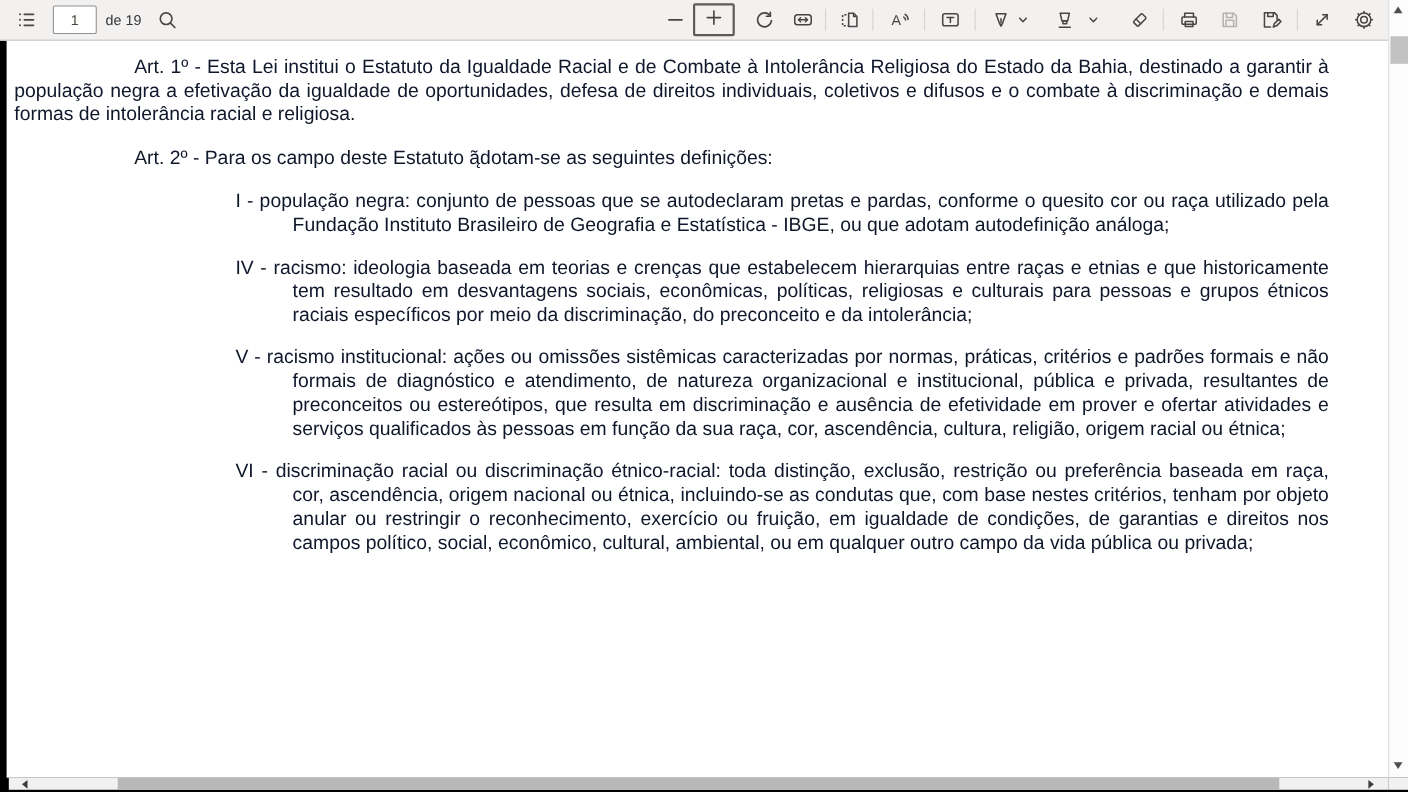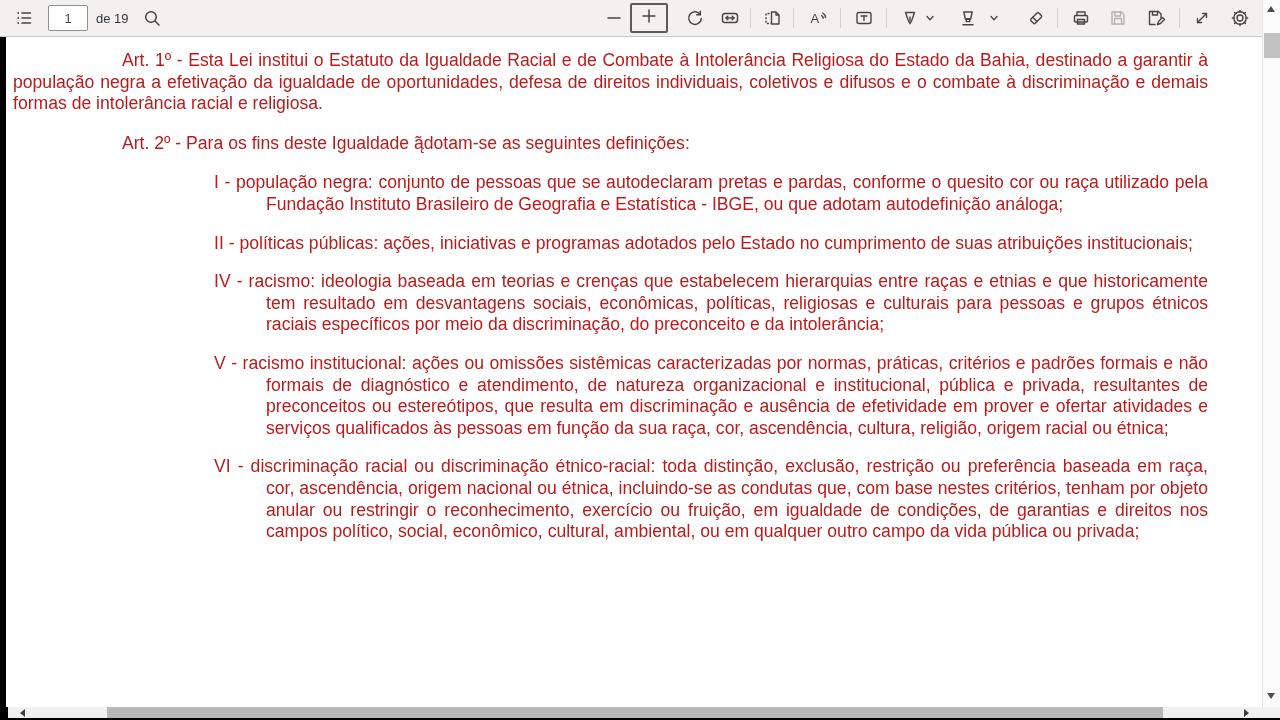--- a/index.html
+++ b/index.html
@@ -40,21 +40,21 @@
   }
   .plus-frame{
     position:absolute;left:630px;top:3px;width:38px;height:30px;
     box-sizing:border-box;border:2px solid #5c5b5a;border-radius:2px;
     display:flex;align-items:center;justify-content:center;cursor:pointer;
   }
   
   .page{
     position:absolute;left:6px;top:37px;width:1256px;height:670px;
     background:#ffffff;overflow:hidden;
-    color:#b91c1c;
+    color:#0f172a;
     font-size:17.6px;line-height:21.6px;
     text-align:justify;
   }
   .page-inner{padding:13px 54px 0 7px;}
   p.art{margin:0 0 18px 0;text-indent:109px;}
   p.item{margin:12px 0 17px 0;padding-left:253px;text-indent:-52px;}
   p.item.cutoff{margin:0;text-align-last:justify;}
   
   .vscroll{
     position:absolute;left:1262px;top:0;width:18px;height:707px;
@@ -304,23 +304,22 @@
         <line x1="4.6" y1="15.4" x2="5.7" y2="14.3"></line>
         <line x1="14.3" y1="5.7" x2="15.4" y2="4.6"></line>
       </svg>
     </span>
   </div>
 </div>
 
 <div class="page">
   <div class="page-inner">
     <p class="art">Art. 1º - Esta Lei institui o Estatuto da Igualdade Racial e de Combate à Intolerância Religiosa do Estado da Bahia, destinado a garantir à população negra a efetivação da igualdade de oportunidades, defesa de direitos individuais, coletivos e difusos e o combate à discriminação e demais formas de intolerância racial e religiosa.</p>
-    <p class="art">Art. 2º - Para os fins deste Igualdade ą̃dotam-se as seguintes definições:</p>
+    <p class="art">Art. 2º - Para os campo deste Estatuto ą̃dotam-se as seguintes definições:</p>
     <p class="item">I - população negra: conjunto de pessoas que se autodeclaram pretas e pardas, conforme o quesito cor ou raça utilizado pela Fundação Instituto Brasileiro de Geografia e Estatística - IBGE, ou que adotam autodefinição análoga;</p>
-    <p class="item">II - políticas públicas: ações, iniciativas e programas adotados pelo Estado no cumprimento de suas atribuições institucionais;</p>
     <p class="item">IV - racismo: ideologia baseada em teorias e crenças que estabelecem hierarquias entre raças e etnias e que historicamente tem resultado em desvantagens sociais, econômicas, políticas, religiosas e culturais para pessoas e grupos étnicos raciais específicos por meio da discriminação, do preconceito e da intolerância;</p>
     <p class="item">V - racismo institucional: ações ou omissões sistêmicas caracterizadas por normas, práticas, critérios e padrões formais e não formais de diagnóstico e atendimento, de natureza organizacional e institucional, pública e privada, resultantes de preconceitos ou estereótipos, que resulta em discriminação e ausência de efetividade em prover e ofertar atividades e serviços qualificados às pessoas em função da sua raça, cor, ascendência, cultura, religião, origem racial ou étnica;</p>
     <p class="item">VI - discriminação racial ou discriminação étnico-racial: toda distinção, exclusão, restrição ou preferência baseada em raça, cor, ascendência, origem nacional ou étnica, incluindo-se as condutas que, com base nestes critérios, tenham por objeto anular ou restringir o reconhecimento, exercício ou fruição, em igualdade de condições, de garantias e direitos nos campos político, social, econômico, cultural, ambiental, ou em qualquer outro campo da vida pública ou privada;</p>
   </div>
 </div>
 
 <div class="vscroll">
   <div class="v-arrow-up"></div>
   <div class="v-thumb"></div>
   <div class="v-arrow-down"></div>

